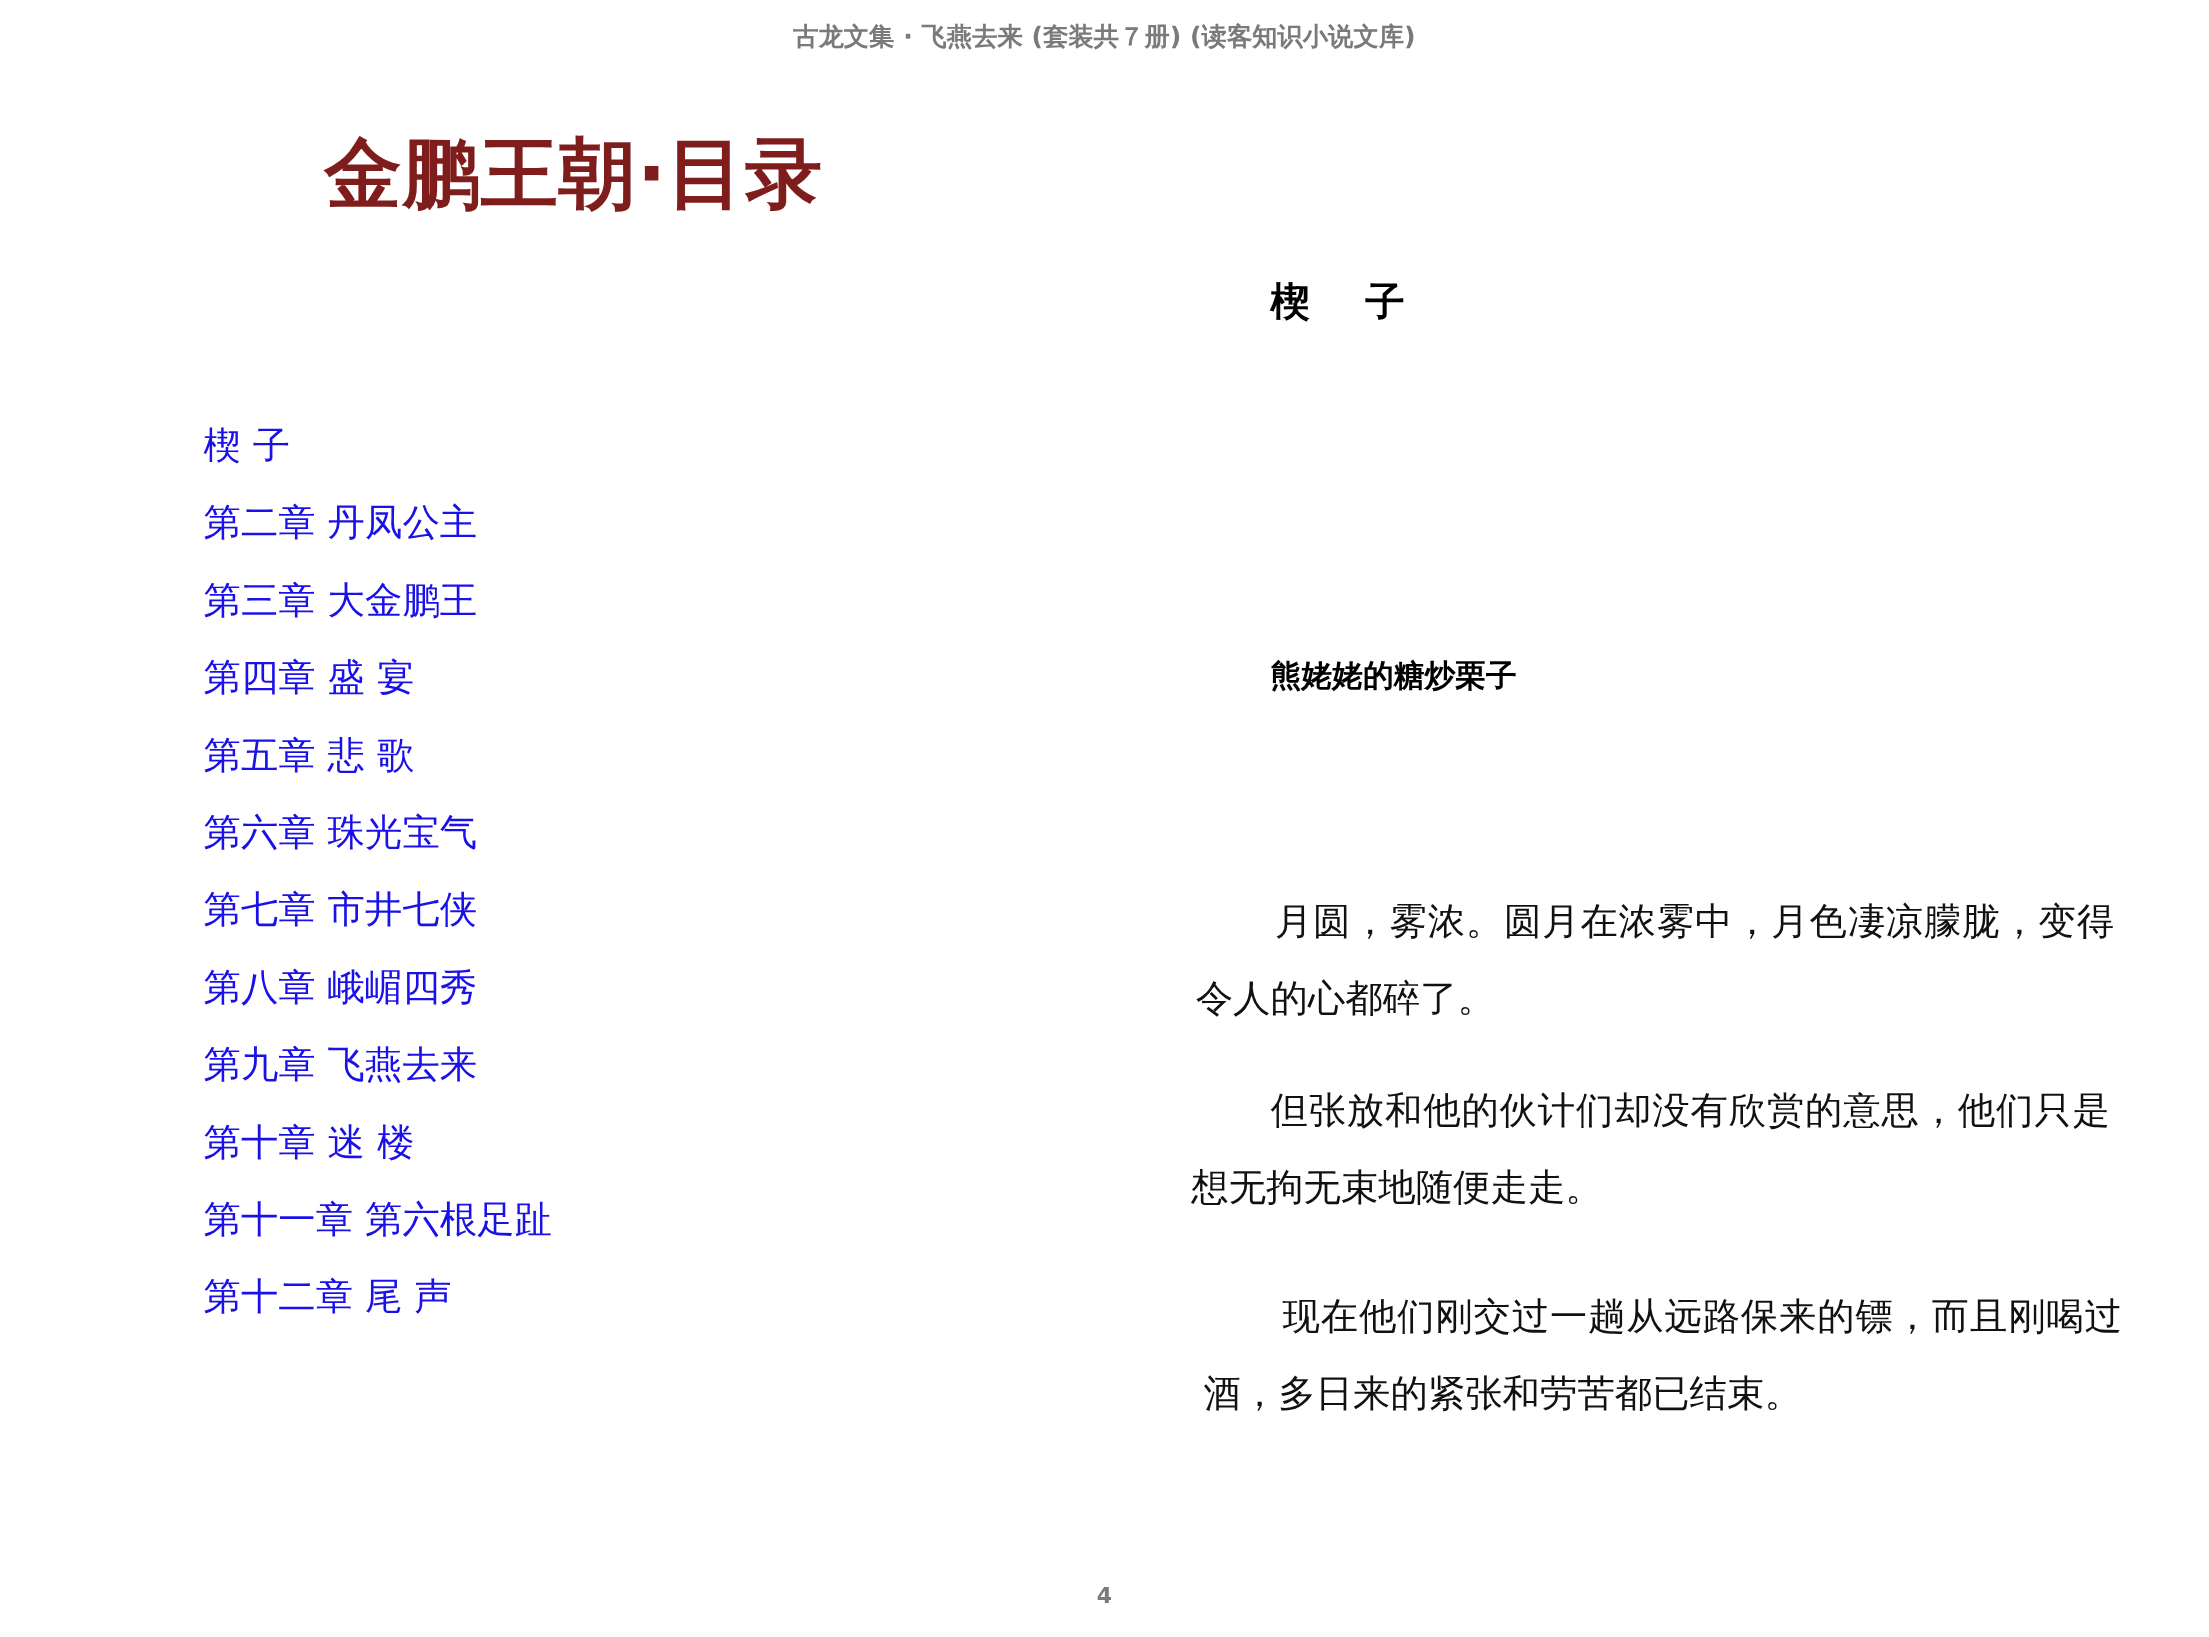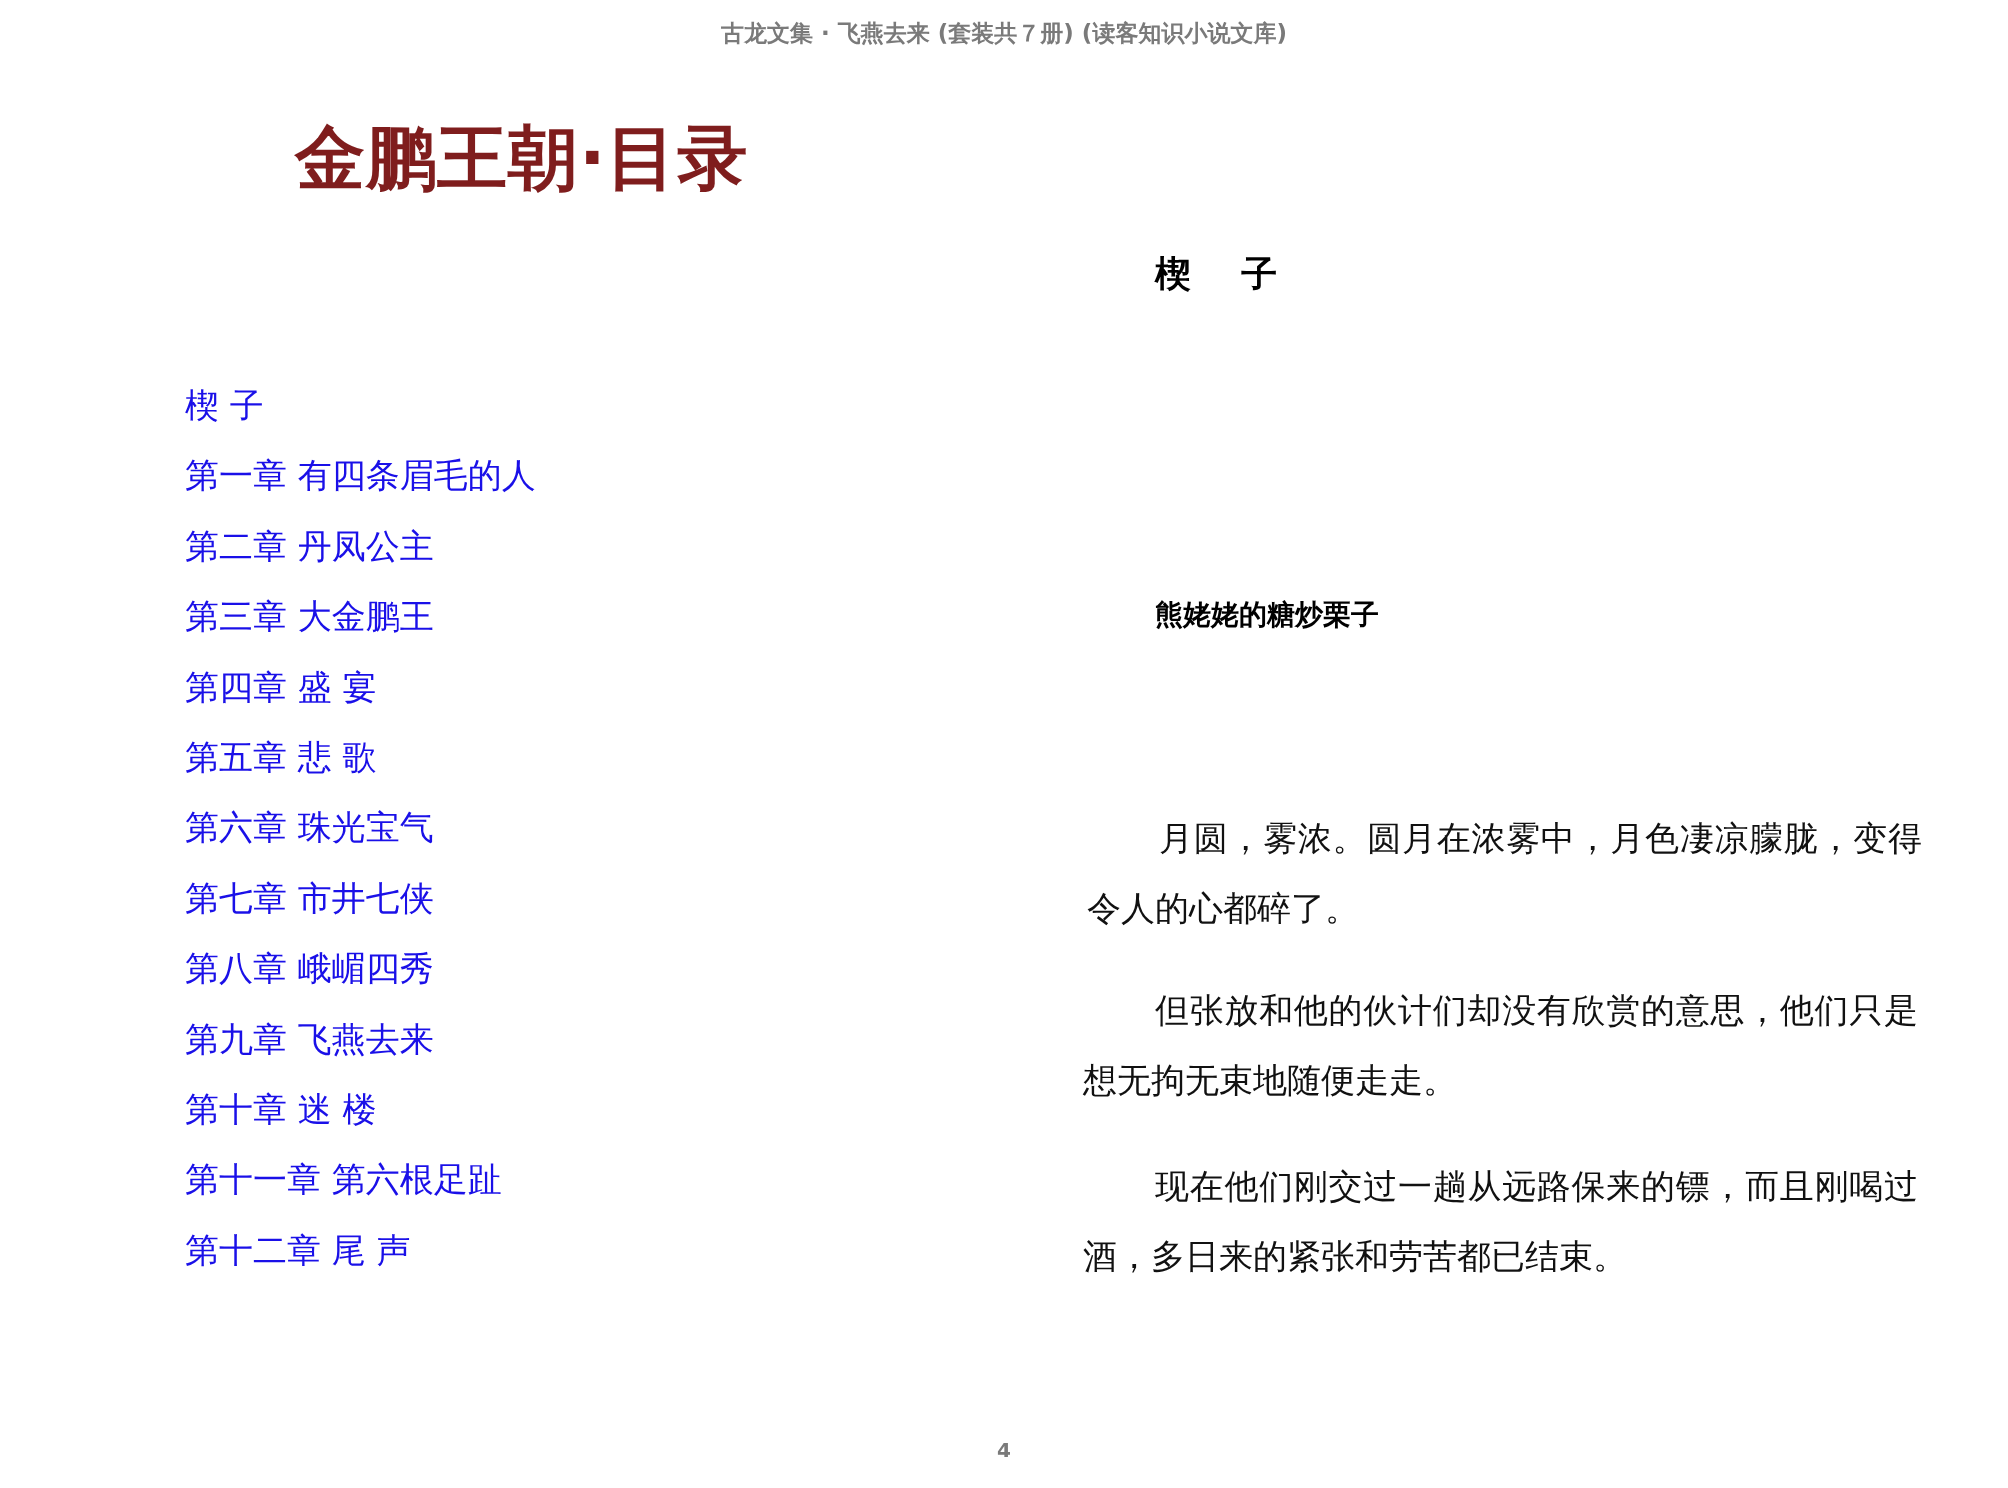--- a/index.html
+++ b/index.html
@@ -22,35 +22,34 @@
 </style>
 </head>
 <body>
 
 <div class="running-head">古龙文集 · 飞燕去来 (套装共７册) (读客知识小说文库)</div>
 
 <div class="page-title">金鹏王朝·目录</div>
 
 <ul class="toc">
   <li>楔 子</li>
-  <li>第一章 有四条眉毛的人</li>
   <li>第二章 丹凤公主</li>
   <li>第三章 大金鹏王</li>
   <li>第四章 盛 宴</li>
   <li>第五章 悲 歌</li>
   <li>第六章 珠光宝气</li>
   <li>第七章 市井七侠</li>
   <li>第八章 峨嵋四秀</li>
   <li>第九章 飞燕去来</li>
   <li>第十章 迷 楼</li>
   <li>第十一章 第六根足趾</li>
   <li>第十二章 尾 声</li>
 </ul>
 
 <div class="right-col">
   <div class="section-title">楔    子</div>
   <div class="subtitle">熊姥姥的糖炒栗子</div>
   <p class="para p1" style="margin:4px">月圆，雾浓。圆月在浓雾中，月色凄凉朦胧，变得令人的心都碎了。</p>
   <p class="para p2" style="margin:0">但张放和他的伙计们却没有欣赏的意思，他们只是想无拘无束地随便走走。</p>
-  <p class="para p3" style="margin:0">现在他们刚交过一趟从远路保来的镖，而且刚喝过酒，多日来的紧张和劳苦都已结束。</p>
+  <p class="para p3" style="margin:11px">现在他们刚交过一趟从远路保来的镖，而且刚喝过酒，多日来的紧张和劳苦都已结束。</p>
 </div>
 
 <div class="page-number">4</div>
 
 </body></html>

